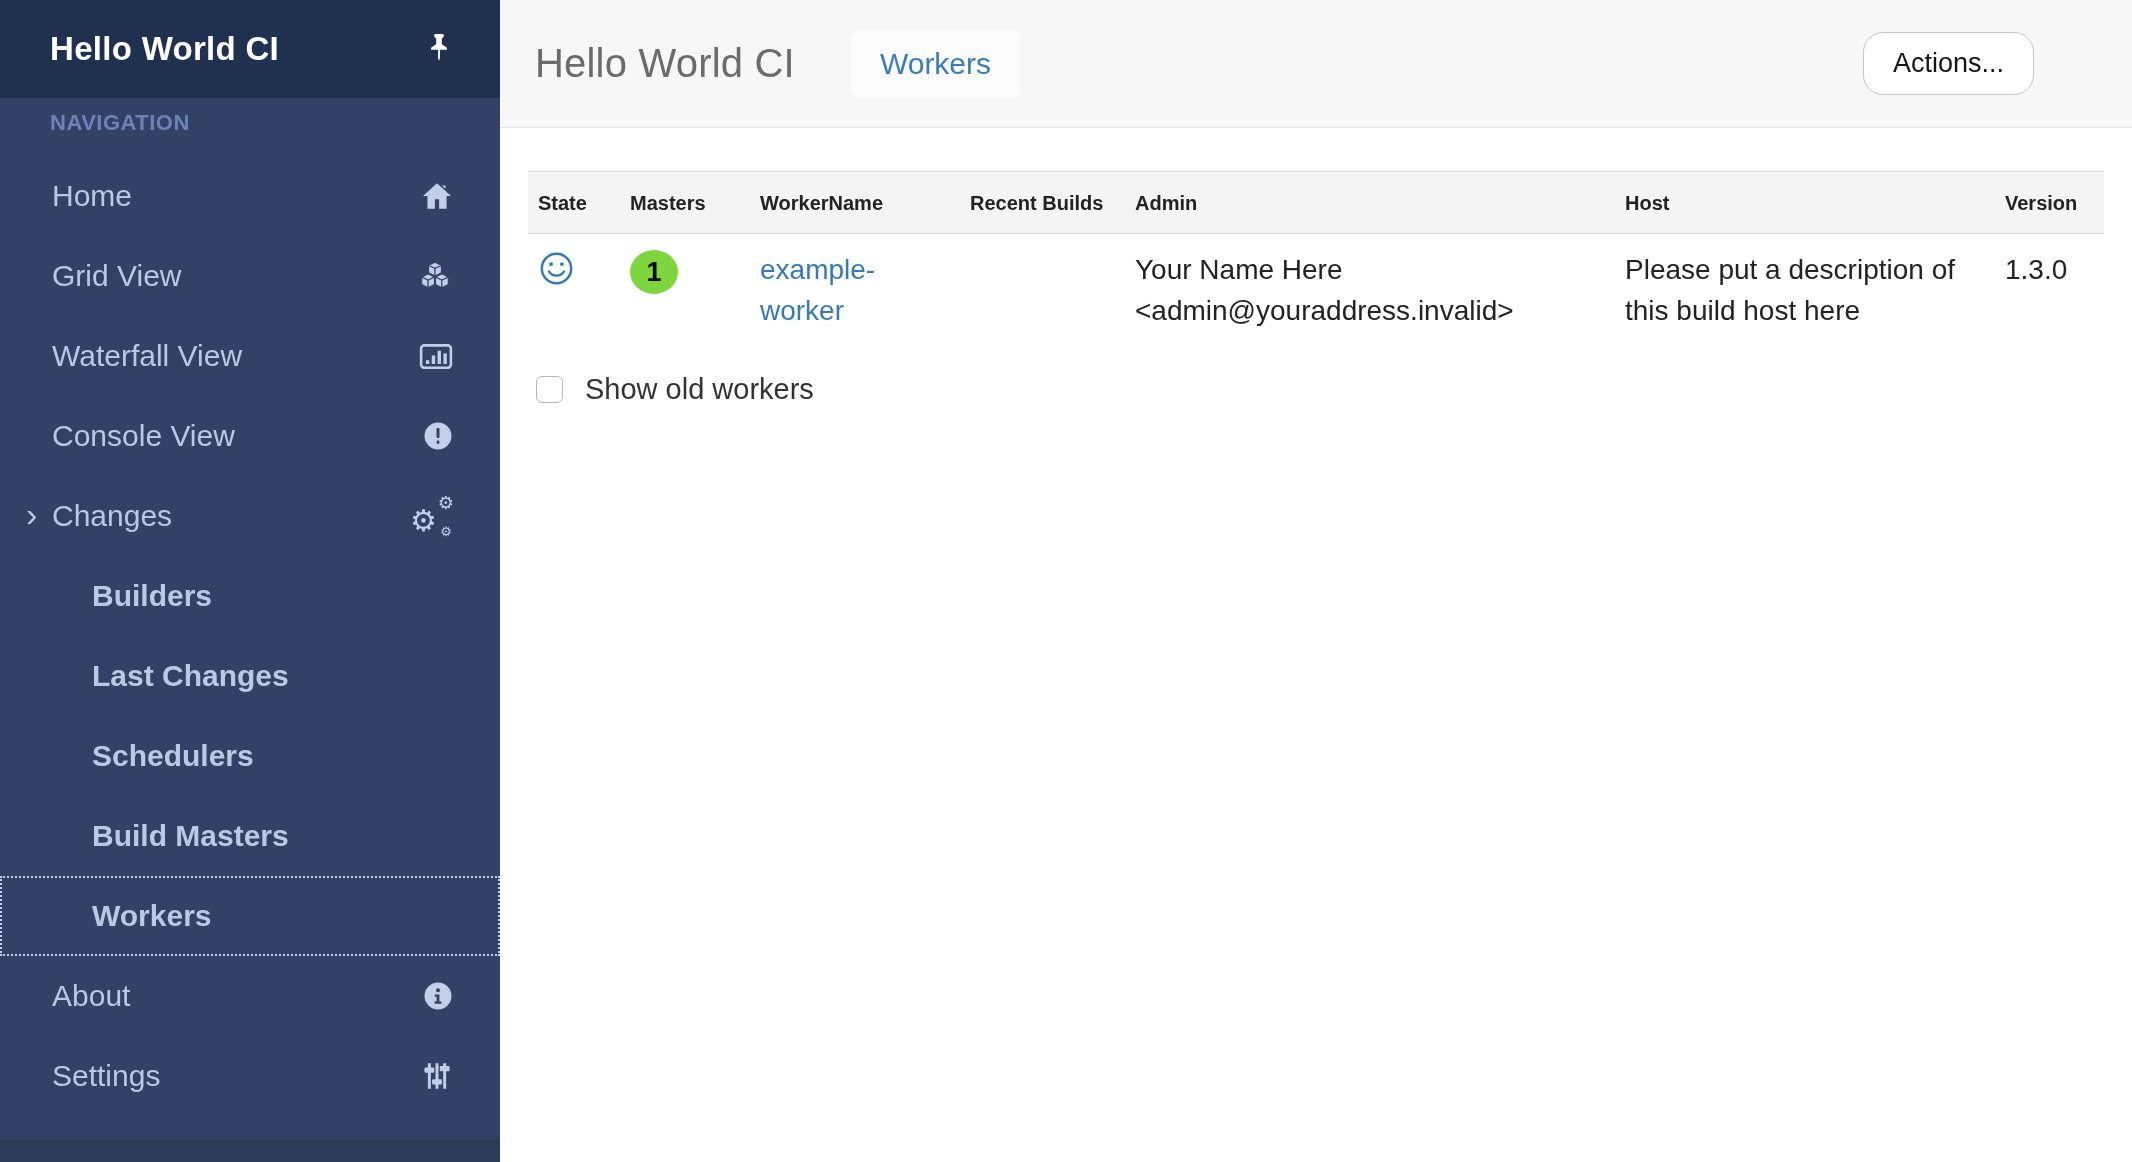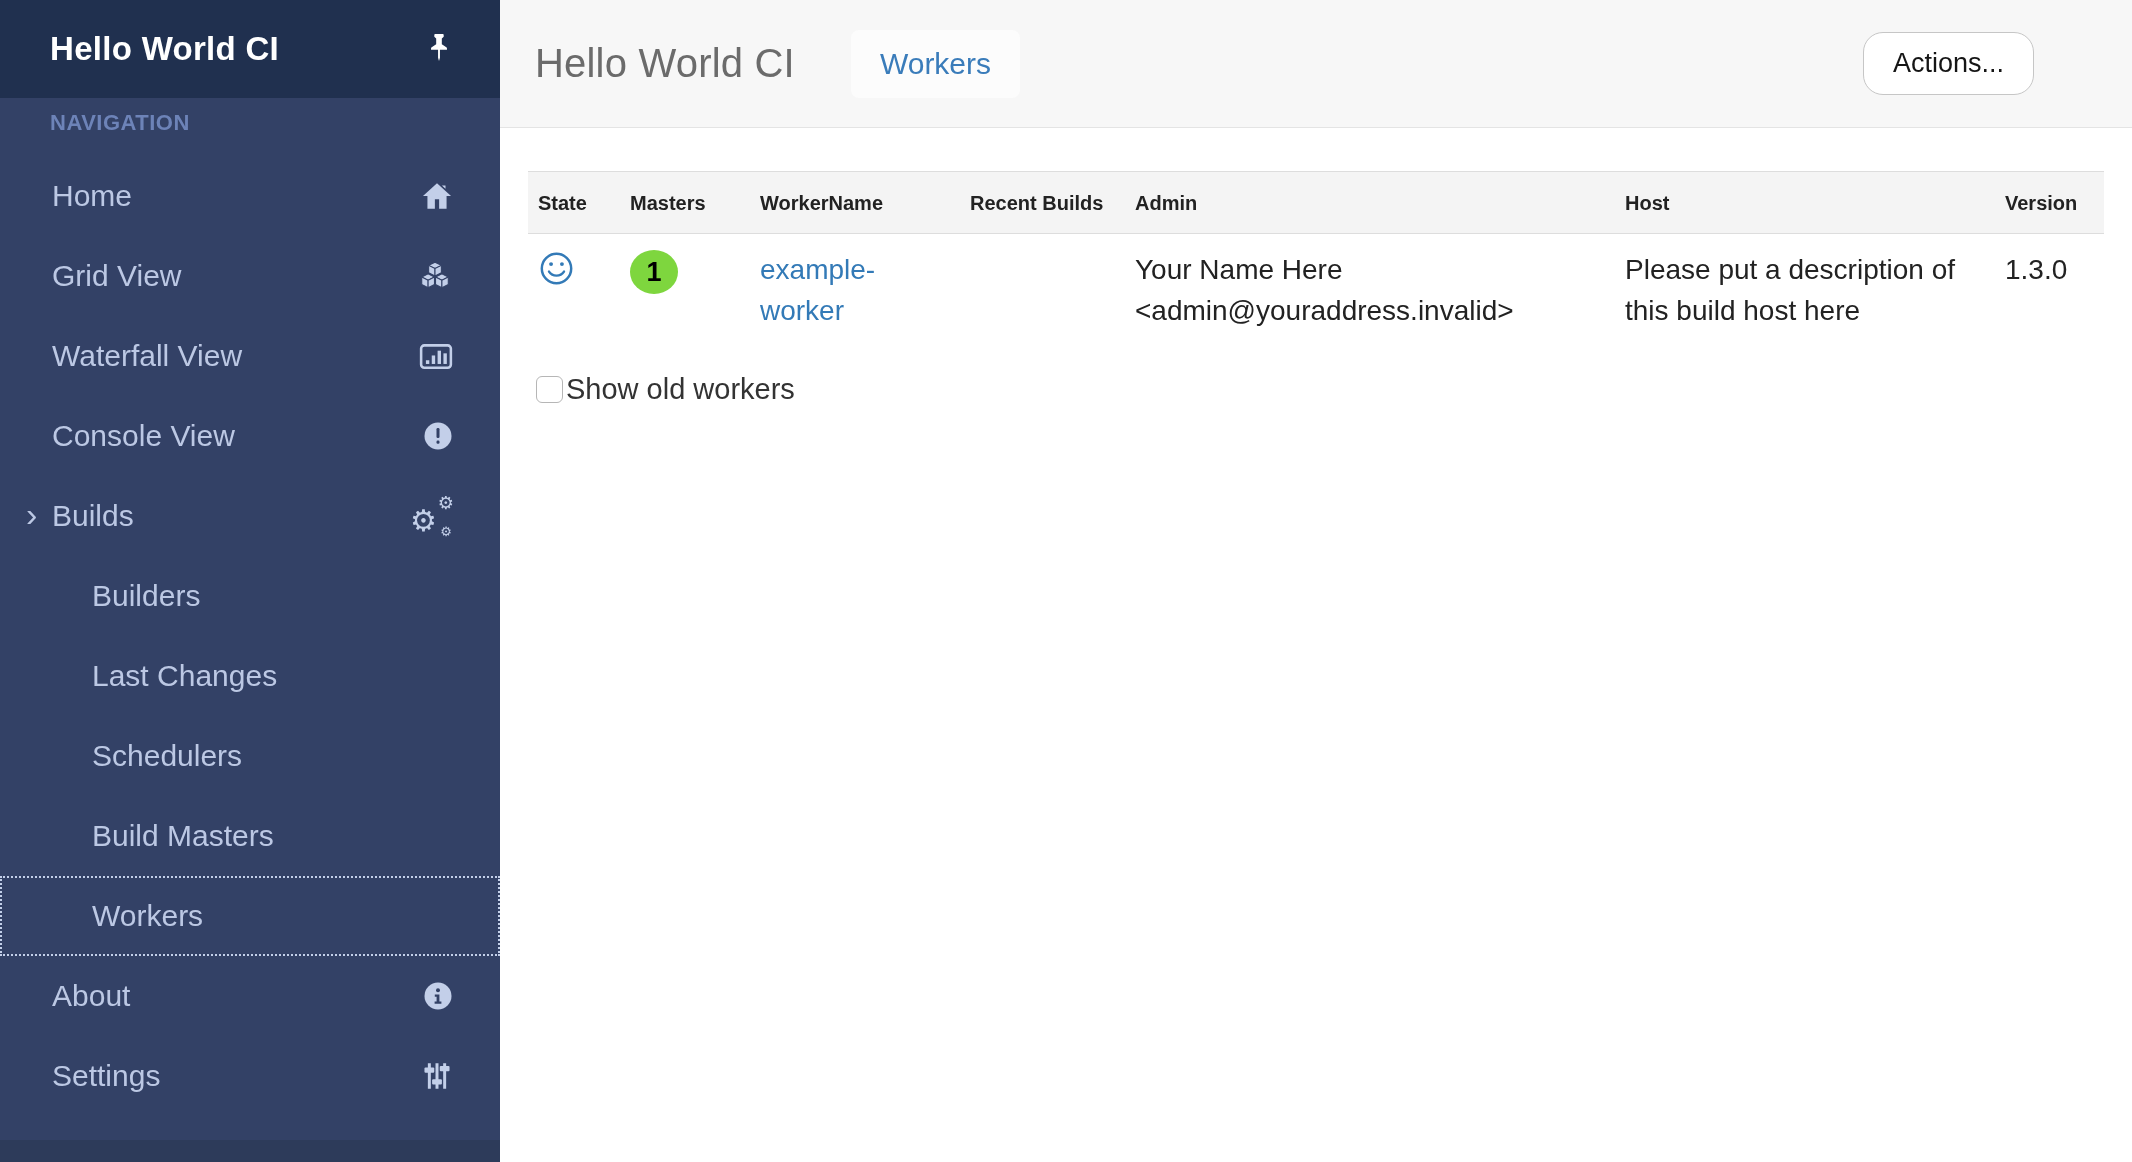--- a/index.html
+++ b/index.html
@@ -24,21 +24,21 @@
   .nav-label {
     margin: 12px 0 20px 50px; font-size: 22px; font-weight: 700;
     color: #6d83b8; letter-spacing: .5px;
   }
   .nav-item {
     height: 80px; display: flex; align-items: center;
     padding: 0 44px 0 50px; font-size: 30px; color: #bcc8e4;
     cursor: pointer; position: relative; border: 2px solid transparent;
   }
   .nav-item .label { flex: 1; white-space: nowrap; }
-  .nav-item.sub { padding-left: 90px; }
+  .nav-item.sub { padding-left: 90px; font-weight: bold; }
   .nav-item.selected { border: 2px dotted #c3cfe9; }
   .chevron {
     position: absolute; left: 24px; top: 50%; transform: translateY(-54%);
     font-size: 34px; color: #bcc8e4; font-weight: 400;
   }
   .icon-box { width: 48px; display: flex; justify-content: flex-end; align-items: center; }
   .cogs-wrap { position: relative; width: 44px; height: 44px; color: #c3cfe9; }
   .cogs-wrap .g1 { position: absolute; left: 0; bottom: 2px; font-size: 30px; line-height: 1; }
   .cogs-wrap .g2 { position: absolute; right: 0; top: 0; font-size: 18px; line-height: 1; }
   .cogs-wrap .g3 { position: absolute; right: 2px; bottom: 0; font-size: 13px; line-height: 1; }
@@ -74,21 +74,21 @@
   }
   a.worker-link {
     color: #337ab7; text-decoration: none; display: inline-block; max-width: 170px;
   }
   .badge {
     display: inline-block; width: 48px; height: 44px; line-height: 44px;
     border-radius: 50%; background: #7ED63E; color: #000;
     font-weight: 700; font-size: 27px; text-align: center;
   }
   .show-old {
-    display: flex; align-items: center; gap: 3px;
+    display: flex; align-items: center; gap: 22px;
     margin: 26px 0 0 8px; font-size: 29px; color: #333; cursor: pointer;
   }
   .checkbox {
     width: 27px; height: 27px; border: 1.5px solid #b6b6b6;
     border-radius: 6px; background: #fff; flex: none;
   }
 </style>
 </head>
 <body>
 
@@ -151,21 +151,21 @@
         <svg width="32" height="32" viewBox="0 0 32 32">
           <circle cx="16" cy="16" r="13.5" fill="#c3cfe9"></circle>
           <rect x="14.5" y="8" width="3" height="10" rx="1.2" fill="#334166"></rect>
           <rect x="14.5" y="20.5" width="3" height="3.2" rx="1.2" fill="#334166"></rect>
         </svg>
       </span>
     </div>
 
     <div class="nav-item">
       <span class="chevron">›</span>
-      <span class="label">Builds</span>
+      <span class="label">Changes</span>
       <span class="icon-box">
         <span class="cogs-wrap">
             <span class="g1">⚙</span>
             <span class="g2">⚙</span>
             <span class="g3">⚙</span>
           </span>
       </span>
     </div>
 
     <div class="nav-item sub">

